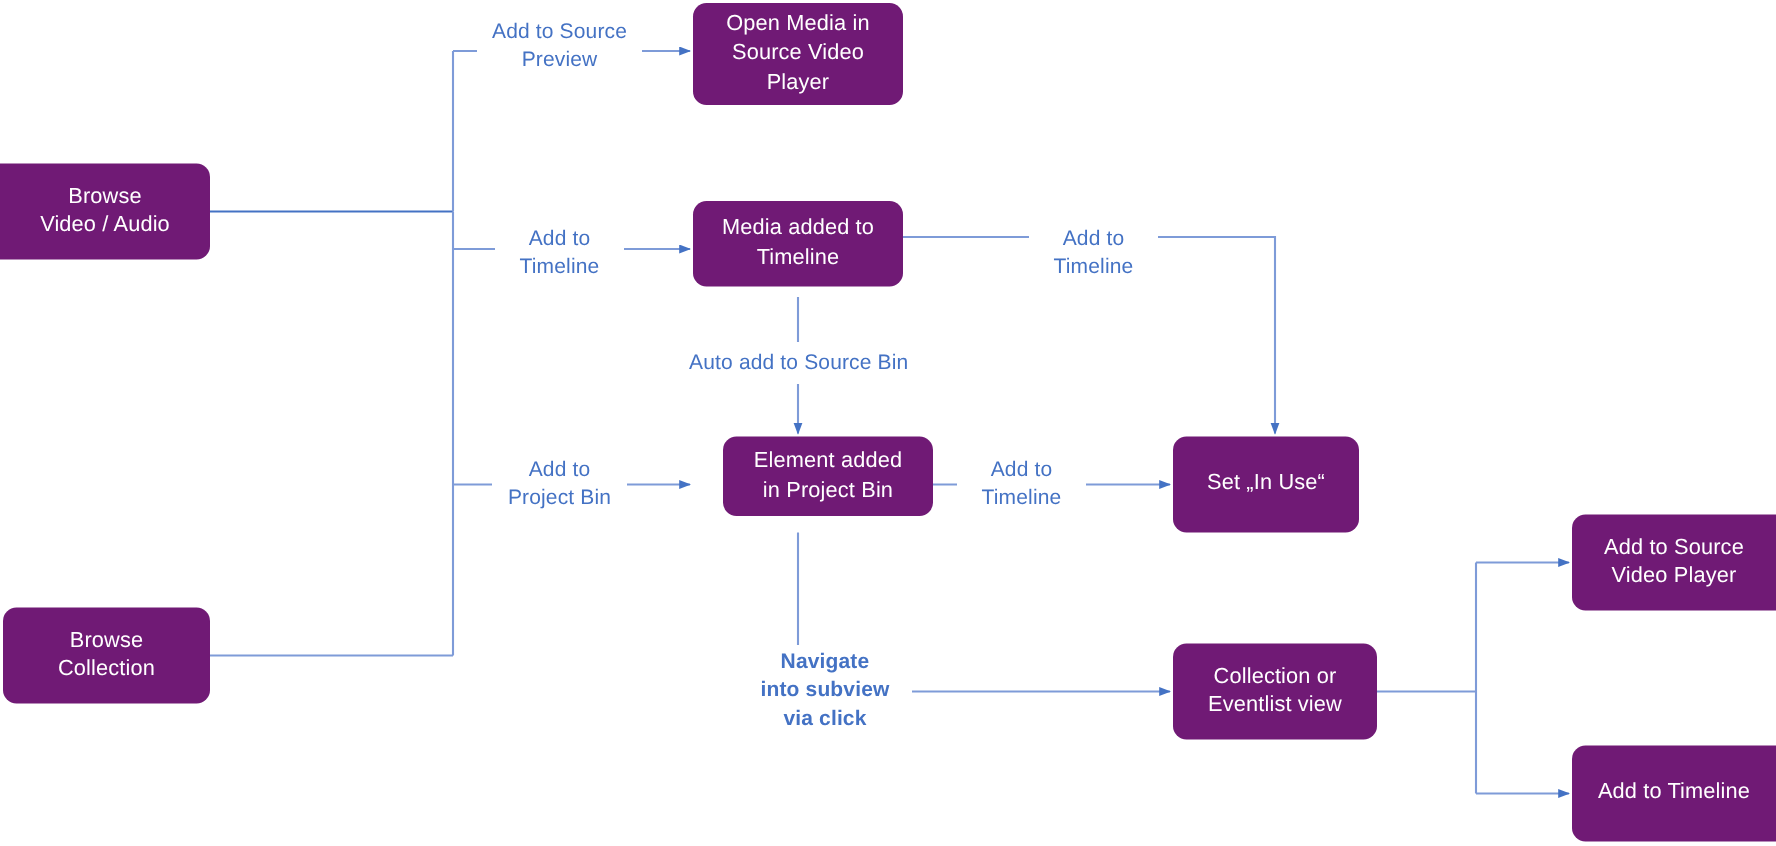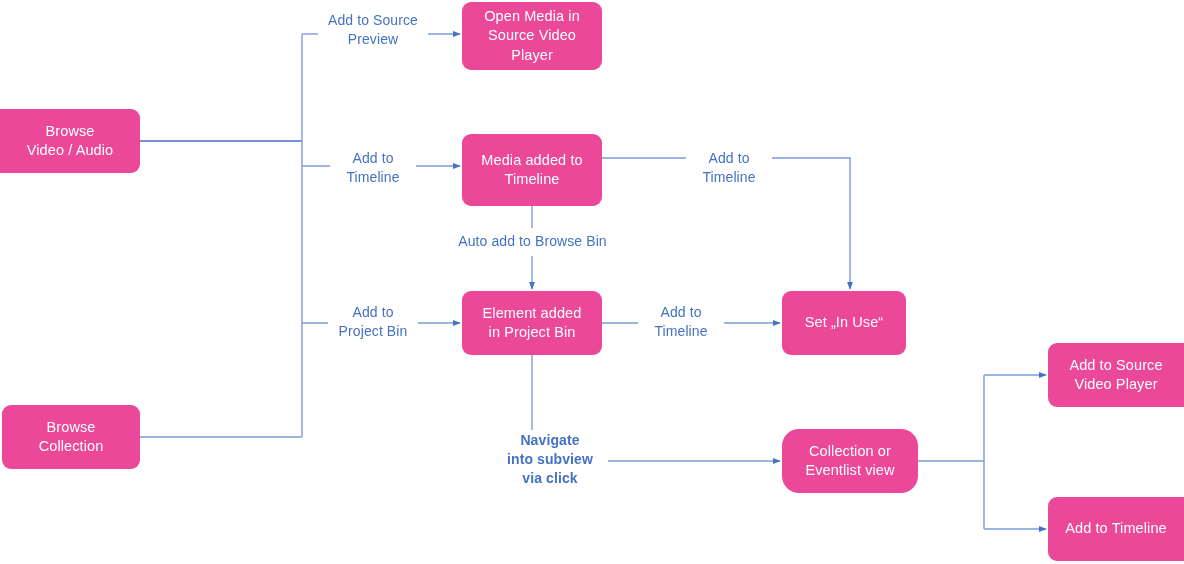--- a/index.html
+++ b/index.html
@@ -20,21 +20,21 @@
   #edges {
     position: absolute;
     left: 0;
     top: 0;
     width: 1184px;
     height: 564px;
     pointer-events: none;
   }
   .node {
     position: absolute;
-    background: #ec4899;
+    background: #701a75;
     border-radius: 9px;
     color: #ffffff;
     display: flex;
     align-items: center;
     justify-content: center;
     text-align: center;
     font-size: 14.5px;
     line-height: 1.32;
     letter-spacing: 0.1px;
     box-sizing: border-box;
@@ -110,35 +110,35 @@
     <span style="white-space:pre-line">Browse
 Collection</span>
   </div>
 
   <div class="node" style="left:462px; top:2px; width:140px; height:68px;">
     <span style="white-space:pre-line">Open Media in
 Source Video
 Player</span>
   </div>
 
-  <div class="node" style="left:462px; top:134px; width:140px; height:72px;">
+  <div class="node" style="left:462px; top:134px; width:140px; height:57px;">
     <span style="white-space:pre-line">Media added to
 Timeline</span>
   </div>
 
-  <div class="node" style="left:462px; top:291px; width:140px; height:64px;">
+  <div class="node" style="left:482px; top:291px; width:140px; height:53px;">
     <span style="white-space:pre-line">Element added
 in Project Bin</span>
   </div>
 
   <div class="node" style="left:782px; top:291px; width:124px; height:64px;">
     <span style="white-space:pre-line">Set „In Use“</span>
   </div>
 
-  <div class="node" style="left:782px; top:429px; width:136px; height:64px;border-radius:17px;">
+  <div class="node" style="left:782px; top:429px; width:136px; height:64px;">
     <span style="white-space:pre-line">Collection or
 Eventlist view</span>
   </div>
 
   <div class="node" style="left:1048px; top:343px; width:136px; height:64px; border-top-right-radius:0; border-bottom-right-radius:0;">
     <span style="white-space:pre-line">Add to Source
 Video Player</span>
   </div>
 
   <div class="node" style="left:1048px; top:497px; width:136px; height:64px; border-top-right-radius:0; border-bottom-right-radius:0;">
@@ -147,21 +147,21 @@
 
   <div class="edge-label" style="left:318px; top:11px; width:110px;">Add to Source
 Preview</div>
 
   <div class="edge-label" style="left:330px; top:149px; width:86px;">Add to
 Timeline</div>
 
   <div class="edge-label" style="left:686px; top:149px; width:86px;">Add to
 Timeline</div>
 
-  <div class="edge-label" style="left:455px; top:232px; width:155px;">Auto add to Browse Bin</div>
+  <div class="edge-label" style="left:455px; top:232px; width:155px;">Auto add to Source Bin</div>
 
   <div class="edge-label" style="left:328px; top:303px; width:90px;">Add to
 Project Bin</div>
 
   <div class="edge-label" style="left:638px; top:303px; width:86px;">Add to
 Timeline</div>
 
   <div class="edge-label" style="left:495px; top:431px; width:110px;font-weight:bold;">Navigate
 into subview
 via click</div>

